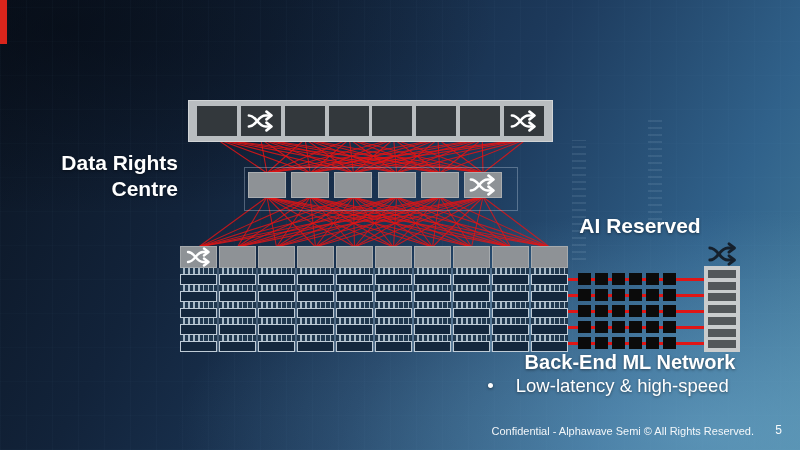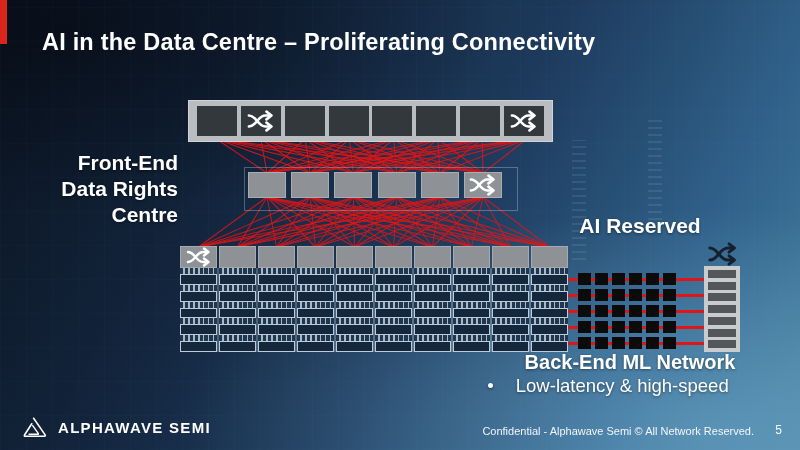--- a/index.html
+++ b/index.html
@@ -59,21 +59,20 @@
 </style>
 </head>
 <body>
 
 <div class="slide">
   <div class="pattern"></div>
   <div class="trace" style="left:572px;top:140px;height:120px;"></div>
   <div class="trace" style="left:648px;top:120px;height:100px;"></div>
 
   <div class="accent-bar" id="accentBar" style="background: rgb(217, 37, 28);"></div>
-  <div class="title">AI in the Data Centre – Proliferating Connectivity</div>
 
   <svg class="mesh" id="meshSvg">
       <line x1="216.5" y1="139" x2="267" y2="173" stroke="#e51414" stroke-width="1.1" opacity="0.85"></line>
       <line x1="216.5" y1="139" x2="310.2" y2="173" stroke="#e51414" stroke-width="1.1" opacity="0.85"></line>
       <line x1="216.5" y1="139" x2="353.4" y2="173" stroke="#e51414" stroke-width="1.1" opacity="0.85"></line>
       <line x1="216.5" y1="139" x2="396.6" y2="173" stroke="#e51414" stroke-width="1.1" opacity="0.85"></line>
       <line x1="216.5" y1="139" x2="439.8" y2="173" stroke="#e51414" stroke-width="1.1" opacity="0.85"></line>
       <line x1="216.5" y1="139" x2="483" y2="173" stroke="#e51414" stroke-width="1.1" opacity="0.85"></line>
       <line x1="260.8" y1="139" x2="267" y2="173" stroke="#e51414" stroke-width="1.1" opacity="0.85"></line>
       <line x1="260.8" y1="139" x2="310.2" y2="173" stroke="#e51414" stroke-width="1.1" opacity="0.85"></line>
@@ -382,38 +381,30 @@
       <div class="slat" style="background: rgb(83, 87, 90);"></div>
       <div class="slat" style="background: rgb(83, 87, 90);"></div>
       <div class="slat" style="background: rgb(83, 87, 90);"></div>
       <div class="slat" style="background: rgb(83, 87, 90);"></div>
       <div class="slat" style="background: rgb(83, 87, 90);"></div>
       <div class="slat" style="background: rgb(83, 87, 90);"></div>
       <div class="slat" style="background: rgb(83, 87, 90);"></div>
     </div>
 
   <div class="lbl front-end">
-    <div>Front-End</div>
     <div>Data Rights</div>
     <div>Centre</div>
   </div>
   <div class="lbl ai-cluster">AI Reserved</div>
   <div class="lbl backend">
     <div class="h">Back-End ML Network</div>
     <div class="b"><span class="dot">•</span><span class="txt">Low-latency &amp; high-speed</span></div>
   </div>
 
-  <div class="footer-left">
-    <svg width="30" height="24" viewBox="0 0 32 26">
-      <path d="M14.5 3.5 L27 21.5 Q27.8 23 26 23 L5.5 23 Q3.8 23 4.8 21.4 L12.5 9.5" fill="none" stroke="#fff" stroke-width="1.7" stroke-linecap="round" stroke-linejoin="round"></path>
-      <path d="M13.5 11.5 L19.5 20 Q20 20.8 19 20.8 L9.5 20.8" fill="none" stroke="#fff" stroke-width="1.5" stroke-linecap="round"></path>
-    </svg>
-    <span class="brand">ALPHAWAVE SEMI</span>
-  </div>
-  <div class="confidential">Confidential -  Alphawave Semi © All Network Reserved.</div>
+  <div class="confidential">Confidential -  Alphawave Semi © All Rights Reserved.</div>
   <div class="pagenum">5</div>
 <div class="abs midsq" style="left: 248px; background: rgb(142, 146, 150);"></div>
     <div class="abs midsq" style="left: 291.2px; background: rgb(142, 146, 150);"></div>
     <div class="abs midsq" style="left: 334.4px; background: rgb(142, 146, 150);"></div>
     <div class="abs midsq" style="left: 377.6px; background: rgb(142, 146, 150);"></div>
     <div class="abs midsq" style="left: 420.8px; background: rgb(142, 146, 150);"></div>
     <div class="abs midsq" style="left: 464px; background: rgb(142, 146, 150);">
       <svg class="swicon" width="30" height="22" viewBox="0 0 26 20" fill="none" stroke="#ffffff" stroke-width="2.4" stroke-linecap="round" stroke-linejoin="round">
         <path d="M2 5 C9 5 10 15 17 15 L20.5 15"></path>
         <path d="M18 11.5 L22.5 15 L18 18.5"></path>

